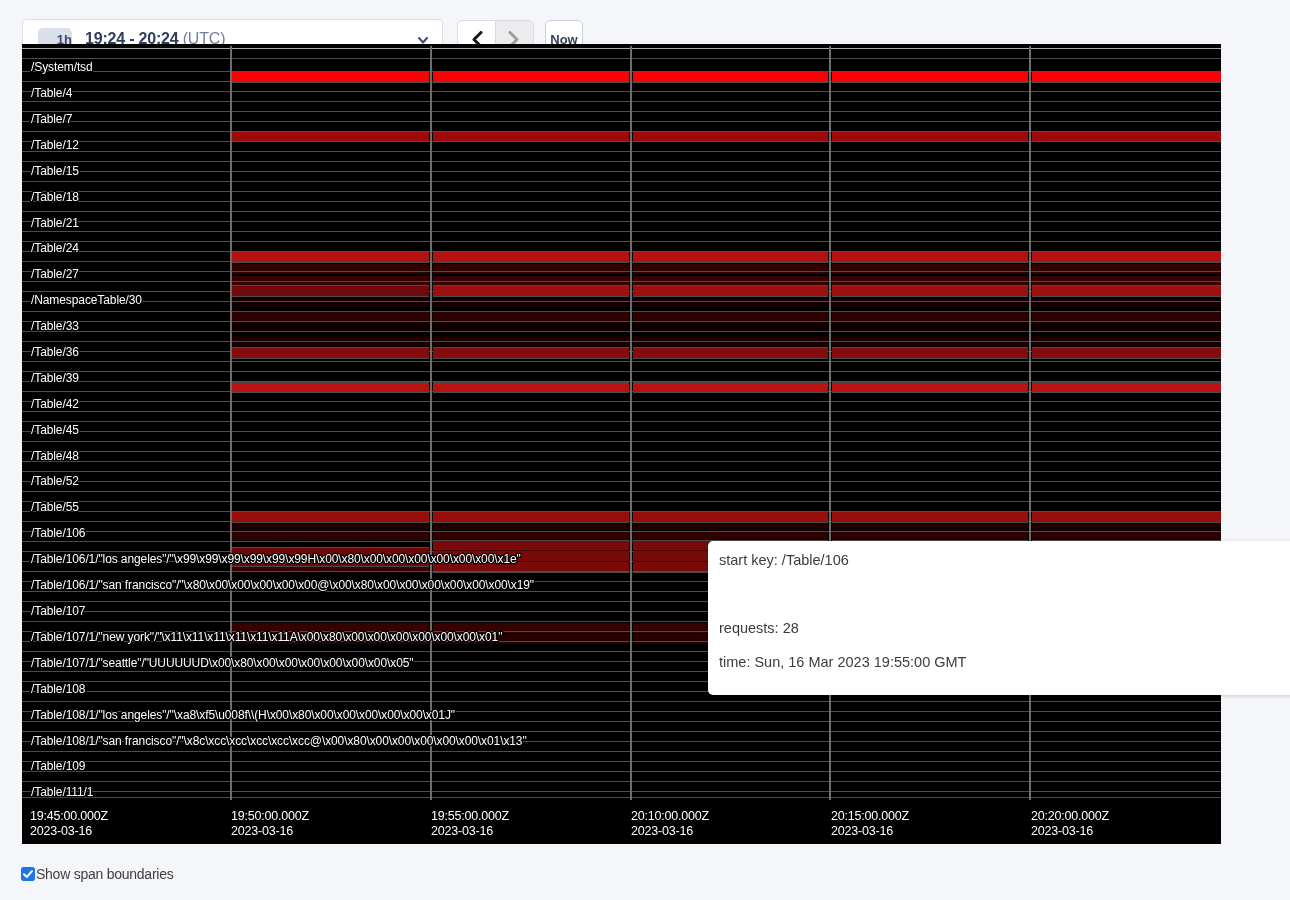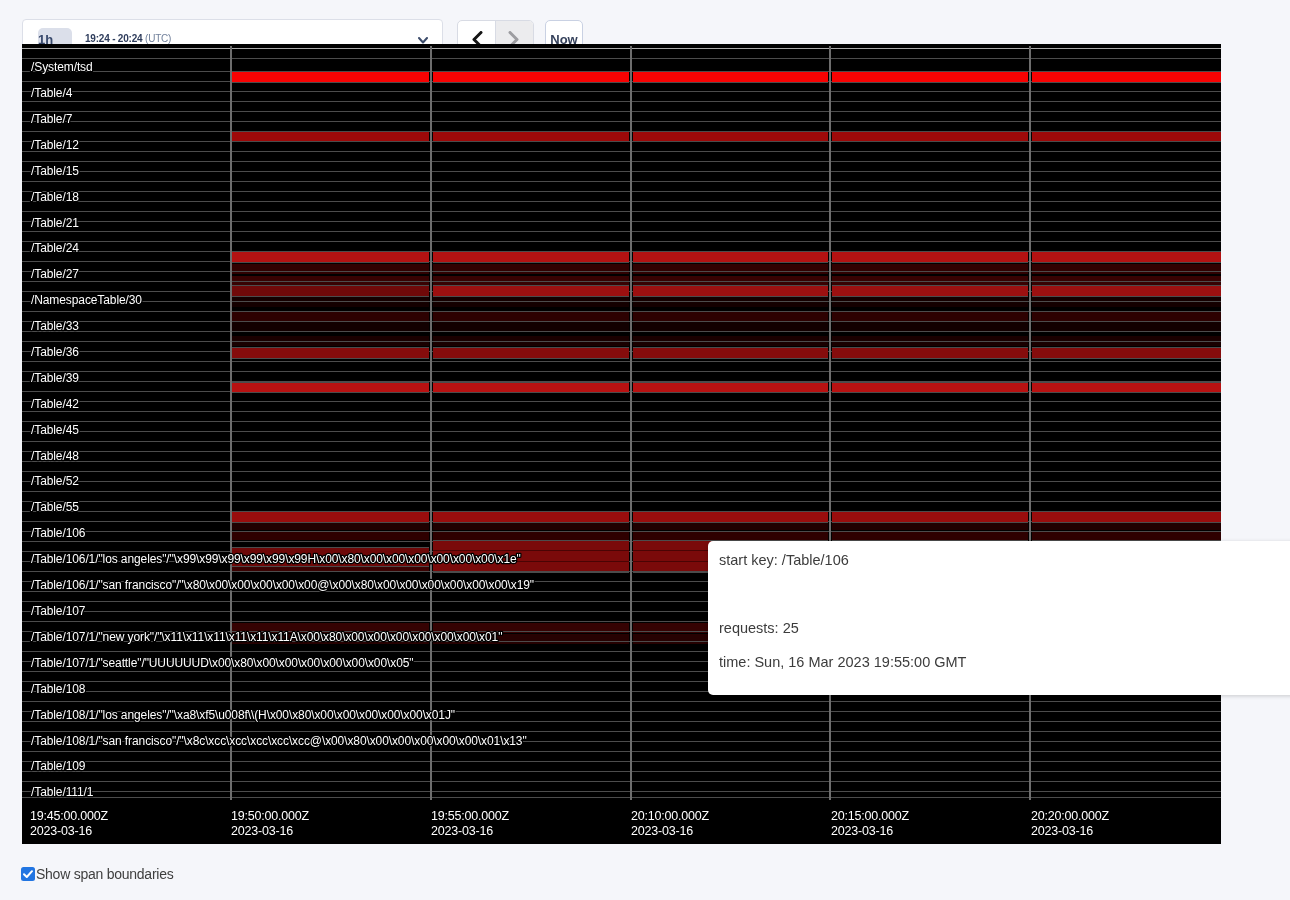--- a/index.html
+++ b/index.html
@@ -1,18 +1,18 @@
 <!DOCTYPE html>
 <html><head><meta charset="utf-8"><style>
 *{margin:0;padding:0;box-sizing:border-box}
 html,body{width:1290px;height:900px;background:#f5f6fa;font-family:"Liberation Sans",sans-serif;overflow:hidden;position:relative}
 .abs{position:absolute}
 .dd{left:22px;top:19px;width:421px;height:39px;background:#fff;border:1px solid #dcdfe8;border-radius:4px}
-.badge{position:absolute;left:15px;top:8px;width:34px;height:23px;background:#dbdfea;border-radius:5px;color:#394a6d;font-size:13px;font-weight:bold;text-align:left;line-height:23px}
-.ddtext{position:absolute;left:62px;top:0;height:37px;line-height:37px;font-size:10px;letter-spacing:-0.2px;color:#2f3d5c;font-weight:bold;white-space:pre}
+.badge{position:absolute;left:15px;top:8px;width:34px;height:23px;background:#dbdfea;border-radius:5px;color:#394a6d;font-size:13px;font-weight:bold;text-align:right;line-height:23px}
+.ddtext{position:absolute;left:62px;top:0;height:37px;line-height:37px;font-size:16px;letter-spacing:-0.2px;color:#2f3d5c;font-weight:bold;white-space:pre}
 .ddtext span{color:#71809b;font-weight:normal}
 .ddchev{position:absolute;right:14px;top:17px}
 .btngrp{left:457px;top:20px;width:77px;height:39px;border:1px solid #d8dbe4;border-radius:5px;background:#fff;overflow:hidden}
 .btnr{position:absolute;right:0;top:0;width:38px;height:37px;background:#ececee;border-left:1px solid #d8dbe4}
 .now{left:545px;top:20px;width:38px;height:39px;background:#fff;border:1px solid #c9d1e3;border-radius:5px;color:#36425c;font-size:13px;font-weight:bold;text-align:center;line-height:37px}
 .canvas{left:22px;top:44px;width:1199px;height:800px;background:#000;transform:translateZ(0)}
 .lt{font-family:"Liberation Sans",sans-serif;font-size:12px;letter-spacing:-0.1px;fill:#fff;stroke:#000;stroke-width:2.6;paint-order:stroke;stroke-linejoin:round;white-space:pre}
 .tt{font-family:"Liberation Sans",sans-serif;font-size:12.5px;letter-spacing:-0.2px;fill:#fff;stroke:#000;stroke-width:2.6;paint-order:stroke;stroke-linejoin:round;white-space:pre}
 .tip{left:708px;top:541px;width:660px;height:154px;background:#fff;border-radius:5px;box-shadow:0 1px 4px rgba(0,0,0,.18);color:#3c3c3c;font-size:14.5px;letter-spacing:0}
 .tip div{position:absolute;left:11px;white-space:pre}
@@ -339,20 +339,20 @@
       <text x="609" y="776" class="tt">20:10:00.000Z</text>
       <text x="609" y="791" class="tt">2023-03-16</text>
       <text x="809" y="776" class="tt">20:15:00.000Z</text>
       <text x="809" y="791" class="tt">2023-03-16</text>
       <text x="1009" y="776" class="tt">20:20:00.000Z</text>
       <text x="1009" y="791" class="tt">2023-03-16</text>
     </svg>
 </div>
 <div class="abs tip">
   <div style="top:11px">start key: /Table/106</div>
-  <div style="top:79px">requests: 25</div>
+  <div style="top:79px">requests: 28</div>
   <div style="top:113px">time: Sun, 16 Mar 2023 19:55:00 GMT</div>
 </div>
 <div class="abs cbrow">
   <div class="cb"><svg width="14" height="14" viewBox="0 0 14 14">
         <path d="M3 7.2 L5.8 10 L11 4.2" stroke="#fff" stroke-width="2" fill="none" stroke-linecap="round" stroke-linejoin="round"></path>
       </svg></div>
   <div class="cblab">Show span boundaries</div>
 </div>
 </body></html>

